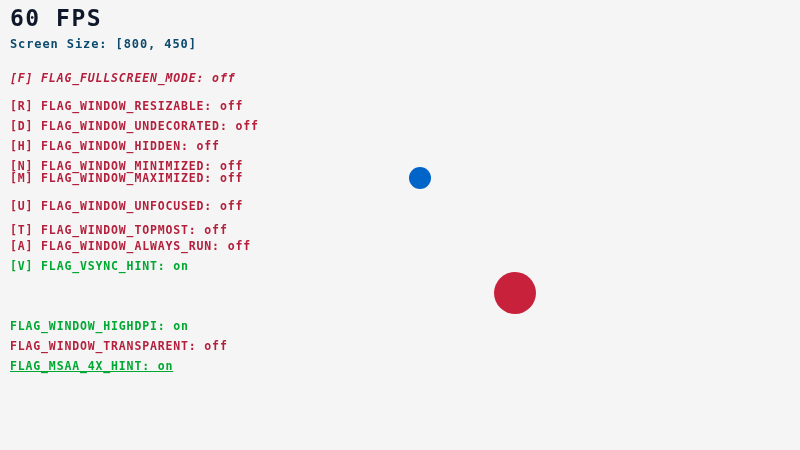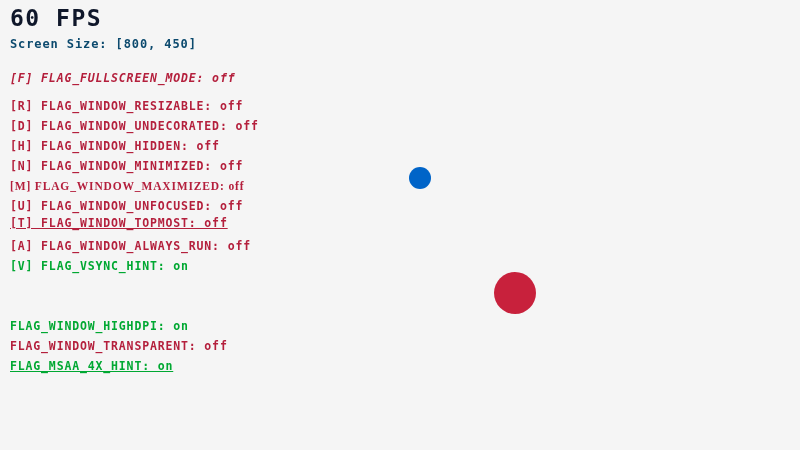--- a/index.html
+++ b/index.html
@@ -78,23 +78,23 @@
 
   <div class="line screen-size">Screen Size: [800, 450]</div>
 
 
   <div id="runtime-flag-list">
       <div class="line flag-off" style="top: 72px; font-style: italic;">[F] FLAG_FULLSCREEN_MODE: off</div>
       <div class="line flag-off" style="top: 100px;">[R] FLAG_WINDOW_RESIZABLE: off</div>
       <div class="line flag-off" style="top: 120px;">[D] FLAG_WINDOW_UNDECORATED: off</div>
       <div class="line flag-off" style="top: 140px;">[H] FLAG_WINDOW_HIDDEN: off</div>
       <div class="line flag-off" style="top: 160px;">[N] FLAG_WINDOW_MINIMIZED: off</div>
-      <div class="line flag-off" style="top: 180px; font-family: Liberation Serif, serif;">[M] FLAG_WINDOW_MAXIMIZED: off</div>
+      <div class="line flag-off" style="top: 172px;">[M] FLAG_WINDOW_MAXIMIZED: off</div>
       <div class="line flag-off" style="top: 200px;">[U] FLAG_WINDOW_UNFOCUSED: off</div>
-      <div class="line flag-off" style="top: 217px; text-decoration: underline;">[T] FLAG_WINDOW_TOPMOST: off</div>
+      <div class="line flag-off" style="top: 224px;">[T] FLAG_WINDOW_TOPMOST: off</div>
       <div class="line flag-off" style="top: 240px; text-align: right;">[A] FLAG_WINDOW_ALWAYS_RUN: off</div>
       <div class="line flag-on" style="top: 260px;">[V] FLAG_VSYNC_HINT: on</div>
     </div>
 
 
   <div id="creation-flag-list">
       <div class="line flag-on" style="top: 320px;">FLAG_WINDOW_HIGHDPI: on</div>
       <div class="line flag-off" style="top: 340px;">FLAG_WINDOW_TRANSPARENT: off</div>
       <div class="line flag-on" style="top: 360px; text-decoration: underline;">FLAG_MSAA_4X_HINT: on</div>
     </div>

